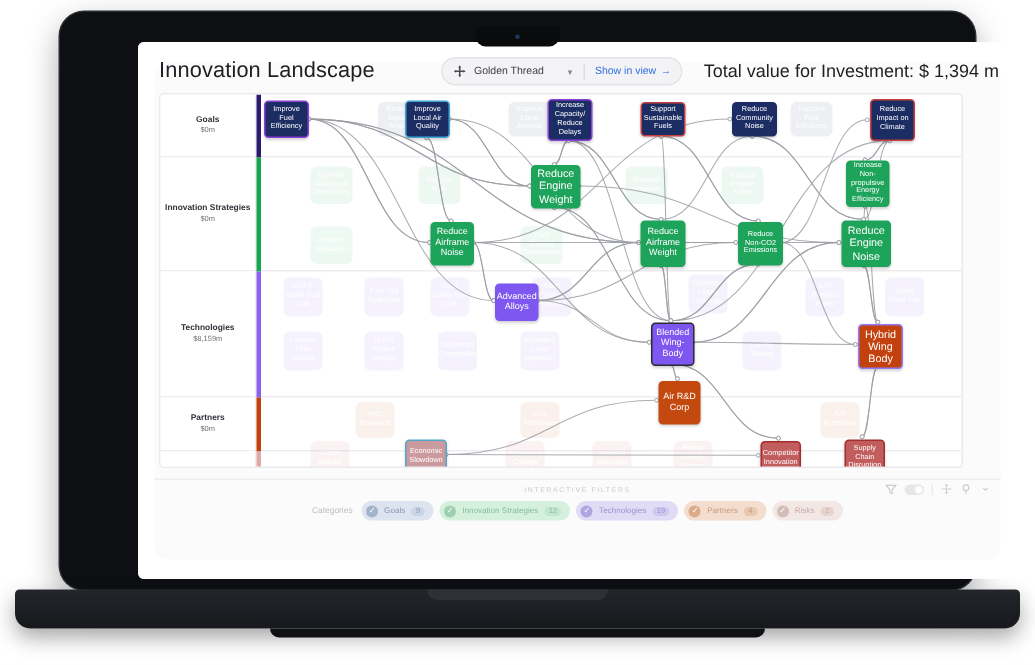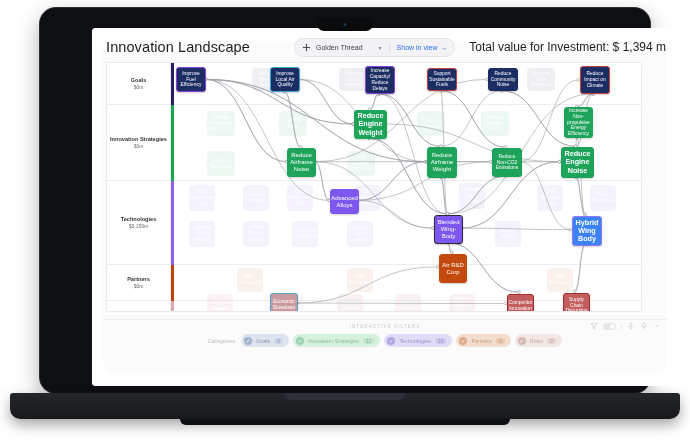--- a/index.html
+++ b/index.html
@@ -93,21 +93,21 @@
   .rowbar{ position:absolute; left:64px; top:0; width:2.5px; height:100%; z-index:4; }
 
   
   .node{
     position:absolute; border-radius:3px; display:flex; align-items:center;
     justify-content:center; text-align:center; color:#fff;
     font-size:4.9px; line-height:1.18; padding:1px; z-index:6;
     box-shadow:0 1px 2px rgba(0,0,0,.18);
   }
   .node.ghost{ box-shadow:none; z-index:2; }
-  .node.big{ font-size:7.2px; line-height:1.15;font-weight:bold; }
+  .node.big{ font-size:7.2px; line-height:1.15; }
   .node.mid{ font-size:6px; line-height:1.15; }
 
   
   #links{ position:absolute; left:0; top:0; width:100%; height:100%; z-index:5; }
 
   
   #filters-bar{
     position:absolute; left:11px; top:291px; width:564px; height:54px;
     border-top:1px solid #ededf1;
   }
@@ -432,21 +432,21 @@
               <div class="node" style="left: 381px; top: 5px; width: 30px; height: 23px; background: rgb(28, 45, 99); border: 1.2px solid rgb(28, 45, 99);">Reduce Community Noise</div>
               <div class="node" style="left: 473px; top: 3px; width: 30px; height: 28px; background: rgb(28, 45, 99); border: 1.2px solid rgb(198, 64, 64);">Reduce Impact on Climate</div>
               <div class="node big" style="left: 247px; top: 47px; width: 33px; height: 29px; background: rgb(30, 163, 90); border: 1.2px solid rgb(30, 163, 90);">Reduce Engine Weight</div>
               <div class="node" style="left: 457px; top: 44px; width: 29px; height: 31px; background: rgb(30, 163, 90); border: 1.2px solid rgb(30, 163, 90);">Increase Non-propulsive Energy Efficiency</div>
               <div class="node mid" style="left: 180px; top: 85px; width: 29px; height: 29px; background: rgb(30, 163, 90); border: 1.2px solid rgb(30, 163, 90);">Reduce Airframe Noise</div>
               <div class="node mid" style="left: 320px; top: 84px; width: 30px; height: 31px; background: rgb(30, 163, 90); border: 1.2px solid rgb(30, 163, 90);">Reduce Airframe Weight</div>
               <div class="node" style="left: 385px; top: 85px; width: 30px; height: 29px; background: rgb(30, 163, 90); border: 1.2px solid rgb(30, 163, 90);">Reduce Non-CO2 Emissions</div>
               <div class="node big" style="left: 454px; top: 84px; width: 33px; height: 31px; background: rgb(30, 163, 90); border: 1.2px solid rgb(30, 163, 90);">Reduce Engine Noise</div>
               <div class="node mid" style="left: 223px; top: 126px; width: 29px; height: 25px; background: rgb(125, 87, 239); border: 1.2px solid rgb(125, 87, 239);">Advanced Alloys</div>
               <div class="node mid" style="left: 327px; top: 152px; width: 29px; height: 29px; background: rgb(125, 87, 239); border: 1.2px solid rgb(43, 43, 53);">Blended Wing- Body</div>
-              <div class="node big" style="left: 465px; top: 153px; width: 30px; height: 30px; background: #3b82f6; border: 1.2px solid rgb(147, 119, 244);">Hybrid Wing Body</div>
+              <div class="node big" style="left: 465px; top: 153px; width: 30px; height: 30px; background: #c2410c; border: 1.2px solid rgb(147, 119, 244);">Hybrid Wing Body</div>
               <div class="node mid" style="left: 332px; top: 191px; width: 28px; height: 29px; background: rgb(196, 73, 15); border: 1.2px solid rgb(196, 73, 15);">Air R&amp;D Corp</div>
               <div class="node" style="left: 163px; top: 230px; width: 28px; height: 24px; background: rgb(203, 154, 159); border: 1.2px solid rgb(82, 166, 204);">Economic Slowdown</div>
               <div class="node" style="left: 400px; top: 231px; width: 27px; height: 23px; background: rgb(194, 93, 93); border: 1.2px solid rgb(163, 46, 46);">Competitor Innovation</div>
               <div class="node" style="left: 456px; top: 230px; width: 27px; height: 25px; background: rgb(194, 93, 93); border: 1.2px solid rgb(163, 46, 46);">Supply Chain Disruption</div>
             </div>
         </div>
 
         <div id="filters-bar">
           <div id="filters-title">INTERACTIVE FILTERS</div>
           <div id="view-tools">

